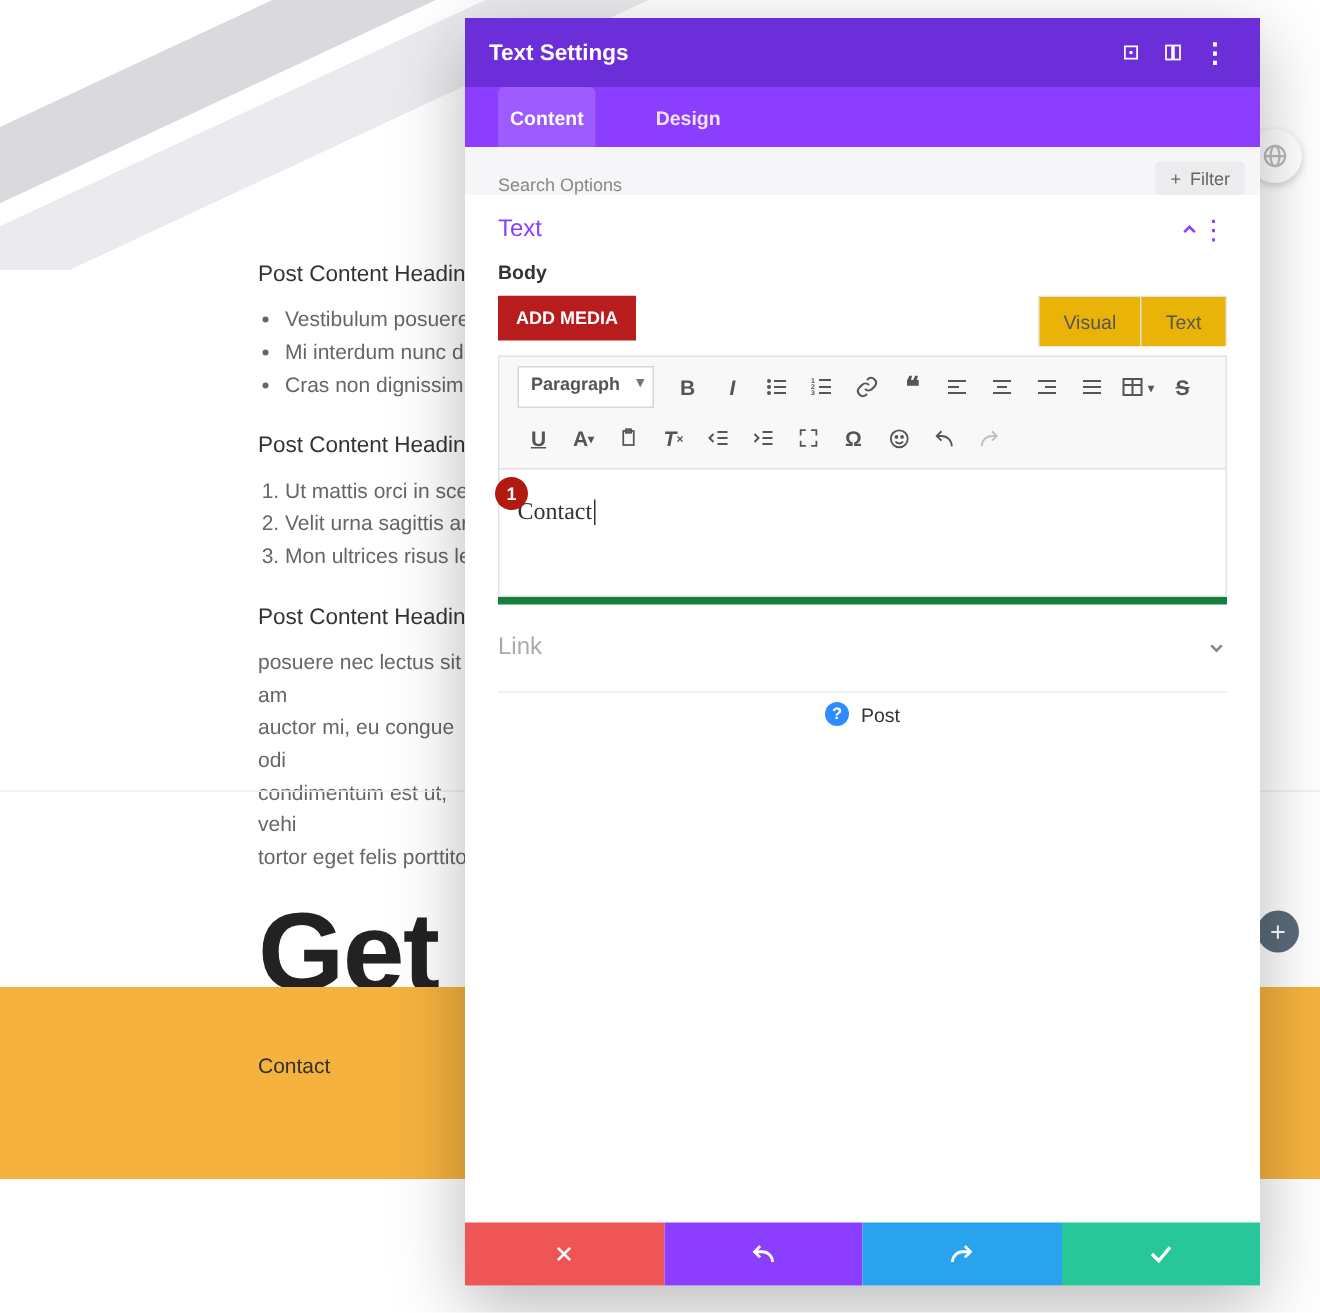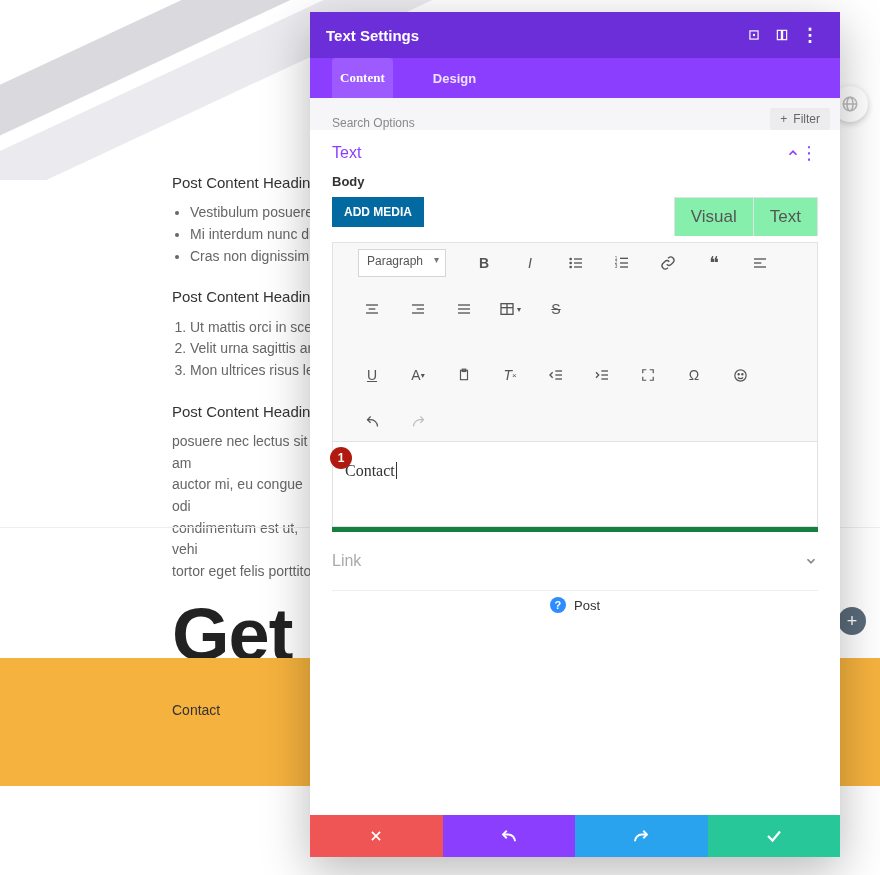--- a/index.html
+++ b/index.html
@@ -19,35 +19,35 @@
   .contact-chip { position: absolute; top: 702px; left: 172px; font-size: 14px; color: #333; }
   .globe-btn { position: absolute; top: 86px; left: 832px; width: 36px; height: 36px; border-radius: 50%; background: #fff; box-shadow: 0 2px 6px rgba(0,0,0,.2); display: flex; align-items: center; justify-content: center; color: #bbb; font-size: 18px; }
 
   
   .modal { position: absolute; top: 12px; left: 310px; width: 530px; height: 845px; background: #fff; box-shadow: 0 14px 45px rgba(0,0,0,.28); display: flex; flex-direction: column; }
   .modal-titlebar { background: #6b2ed8; color: #fff; height: 46px; display: flex; align-items: center; padding: 0 16px; font-weight: 600; font-size: 15px; }
   .modal-titlebar .spacer { flex: 1; }
   .tb-icon { width: 28px; height: 28px; display: flex; align-items: center; justify-content: center; color: #fff; cursor: pointer; }
   .modal-tabs { background: #8c3eff; height: 40px; display: flex; gap: 32px; padding: 0 22px; align-items: center; }
   .modal-tabs .tab { color: rgba(255,255,255,.85); font-size: 13px; font-weight: 600; cursor: pointer; height: 100%; display: flex; align-items: center; padding: 0 8px; }
-  .modal-tabs .tab.active { background: rgba(255,255,255,.15); border-radius: 4px 4px 0 0; color: #fff; font-family: Liberation Serif, serif; }
+  .modal-tabs .tab.active { background: rgba(255,255,255,.15); border-radius: 4px 4px 0 0; color: #fff; }
   .filter-row { background: #f6f6f8; height: 32px; display: flex; align-items: flex-end; padding: 0 10px 0 22px; font-size: 12px; color: #888; }
   .filter-row .spacer { flex: 1; }
   .filter-btn { background: #ececef; padding: 4px 10px; border-radius: 3px; color: #666; display: flex; align-items: center; gap: 6px; cursor: pointer; }
   .modal-body { flex: 1; overflow: auto; padding: 14px 22px; }
   .section-head { display: flex; align-items: center; color: #8c3eff; font-size: 16px; margin-bottom: 12px; }
   .section-head .spacer { flex: 1; }
   .section-head svg { cursor: pointer; }
   .dots-v { width: 18px; text-align: center; color: #8c3eff; font-size: 18px; line-height: 1; cursor: pointer; }
   .body-lbl { font-weight: 600; font-size: 13px; margin-bottom: 8px; color: #333; }
-  .add-media { background: #0369a1; color: #fff; font-size: 12px; font-weight: 700; padding: 8px 12px; border: none; cursor: pointer; }
+  .add-media { background: #b91c1c; color: #fff; font-size: 12px; font-weight: 700; padding: 8px 12px; border: none; cursor: pointer; }
   .editor-tabs { float: right; display: flex; border: 1px solid #e2e2e4; border-bottom: none; }
-  .editor-tabs .etab { padding: 9px 16px; font-size: 17px; color: #555; cursor: pointer; background: #86efac; }
+  .editor-tabs .etab { padding: 9px 16px; font-size: 13px; color: #555; cursor: pointer; background: #eab308; }
   .editor-tabs .etab + .etab { border-left: 1px solid #e2e2e4; }
-  .toolbar { clear: both; margin-top: 6px; border: 1px solid #e2e2e4; background: #f8f8f9; padding: 6px 25px; display: flex; flex-wrap: wrap; gap: 18px; }
+  .toolbar { clear: both; margin-top: 6px; border: 1px solid #e2e2e4; background: #f8f8f9; padding: 6px 12px; display: flex; flex-wrap: wrap; gap: 2px; font-weight: bold; }
   .format-select { background: #fff; border: 1px solid #d6d6da; padding: 4px 22px 4px 8px; font-size: 12px; color: #555; position: relative; cursor: pointer; margin-right: 6px; }
   .format-select::after { content: "▾"; position: absolute; right: 6px; top: 4px; font-size: 10px; color: #777; }
   .tbtn { width: 28px; height: 28px; display: flex; align-items: center; justify-content: center; color: #555; cursor: pointer; font-size: 14px; border-radius: 2px; }
   .editor-area { border: 1px solid #e2e2e4; border-top: none; padding: 20px 12px 46px; position: relative; font-family: Georgia, serif; color: #333; }
   .editor-area .caret { border-right: 1px solid #333; padding-right: 1px; }
   .callout-badge { position: absolute; left: -3px; top: 5px; width: 22px; height: 22px; border-radius: 50%; background: #b11a0f; color: #fff; display: flex; align-items: center; justify-content: center; font-size: 12px; font-weight: 700; font-family: Arial, sans-serif; }
   .acc-row { display: flex; align-items: center; padding: 20px 0; border-top: 5px solid #15803d; color: #aaa; font-size: 16px; cursor: pointer; }
   .acc-row .spacer { flex: 1; }
   .acc-row:first-of-type { margin-top: 22px; }
   .help-row { text-align: center; padding: 6px 0; color: #333; font-size: 13px; display: flex; align-items: center; justify-content: center; gap: 8px; border-top: 1px solid #eee; }

